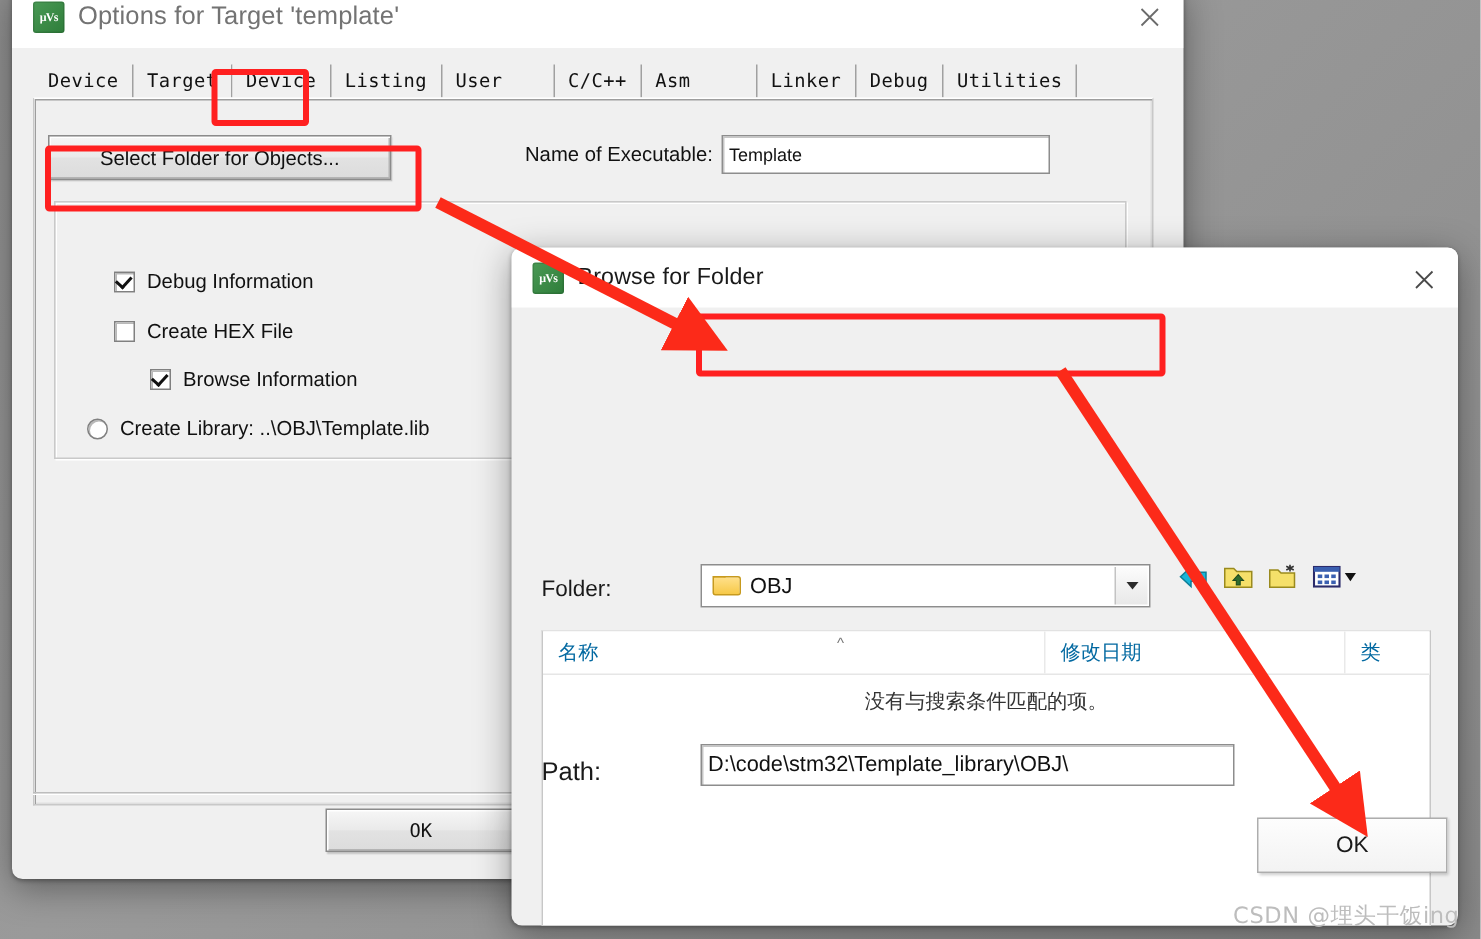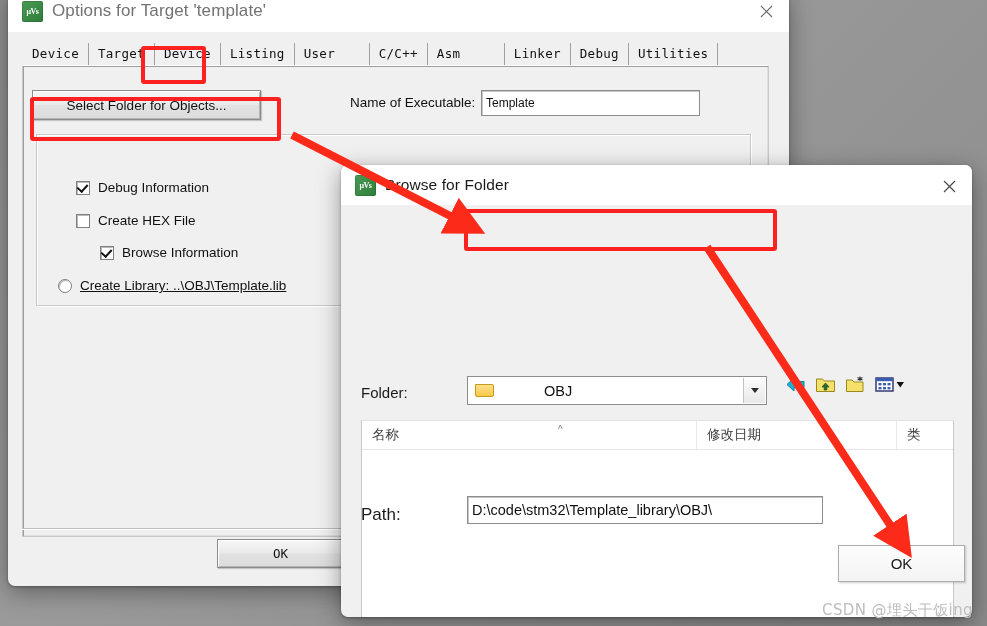--- a/index.html
+++ b/index.html
@@ -134,21 +134,21 @@
 
   
   #browse{left:341px;top:165px;width:631px;height:452px;}
   #browse .win-title{height:40px;}
   #browse .tbl{font-size:15.5px;color:#1a1a1a;}
 
   .folderLbl{position:absolute;left:20px;top:219px;font-size:15px;color:#1a1a1a;}
   #folderCombo{
     position:absolute;left:126px;top:211px;width:298px;height:27px;
     background:#fff;border:1px solid #8d8d8d;
-    display:flex;align-items:center;gap:44px;
+    display:flex;align-items:center;
   }
   .folder-ico{
     width:17px;height:13px;margin-left:7px;flex:0 0 auto;position:relative;
   }
   .folder-ico .fl-b{
     position:absolute;left:0;bottom:0;width:17px;height:11px;
     background:linear-gradient(180deg,#ffe08a 0%,#f7c948 100%);
     border:1px solid #c79a1e;border-radius:0 2px 2px 2px;
   }
   .folder-ico .fl-t{
@@ -174,21 +174,21 @@
 
   .listbox{
     position:absolute;left:20px;top:255px;width:591px;height:210px;
     background:#fff;border:1px solid #c7c7c7;border-top:1px solid #e2e2e2;
   }
   .lb-head{
     height:28px;display:flex;align-items:center;border-bottom:1px solid #e6e6e6;
     position:relative;background:#fff;
   }
   .lb-col{
-    font-size:13.5px;color:#404040;padding-left:10px;height:28px;
+    font-size:13.5px;color:#0369a1;padding-left:10px;height:28px;
     display:flex;align-items:center;border-right:1px solid #e9e9e9;
     box-sizing:border-box;overflow:hidden;white-space:nowrap;
     font-family:"DejaVu Sans",sans-serif;
   }
   .sortcaret{
     position:absolute;left:196px;top:3px;color:#777;font-size:10px;
   }
   .lb-empty{
     position:absolute;left:0;right:0;top:38px;text-align:center;
     font-size:13.5px;color:#333;font-family:"DejaVu Sans",sans-serif;
@@ -261,21 +261,21 @@
     <span>Debug Information</span>
   </div>
   <div class="optrow" style="left:68px;top:223px;">
     <span class="cbox"></span>
     <span>Create HEX File</span>
   </div>
   <div class="optrow" style="left:68px;top:255px;margin-left:24px;">
     <span class="cbox on"></span>
     <span>Browse Information</span>
   </div>
-  <div class="optrow" style="left:50px;top:288px;text-decoration:underline;">
+  <div class="optrow" style="left:50px;top:288px;">
     <span class="radio"></span>
     <span>Create Library:  ..\OBJ\Template.lib</span>
   </div>
 
   <div class="hsep"></div>
   <div class="btn3d" id="okOptions">OK</div>
 </div>
 
 <div class="win" id="browse">
 
@@ -335,20 +335,21 @@
     </span>
   </div>
 
   <div class="listbox">
     <div class="lb-head">
       <div class="lb-col" style="width:335px">名称</div>
       <div class="lb-col" style="width:200px">修改日期</div>
       <div class="lb-col" style="width:56px;border-right:none">类</div>
       <span class="sortcaret">^</span>
     </div>
+    <div class="lb-empty">没有与搜索条件匹配的项。</div>
   </div>
 
   <div class="pathLbl">Path:</div>
   <div class="inputbox" id="pathInput">D:\code\stm32\Template_library\OBJ\</div>
 
   <div id="okBrowse" class="btn3d">OK</div>
 </div>
 
 <div class="redbox" id="rb-tab"></div>
 <div class="redbox" id="rb-selfolder"></div>

